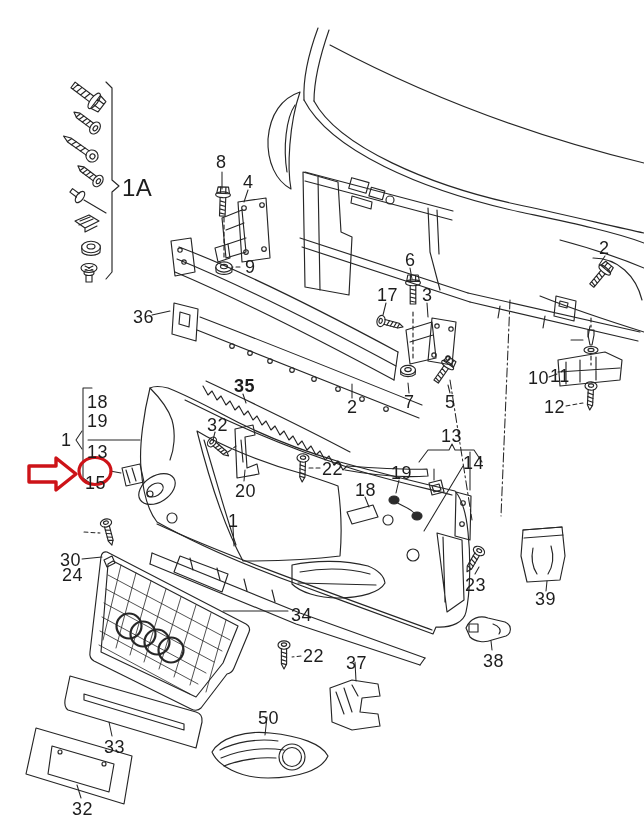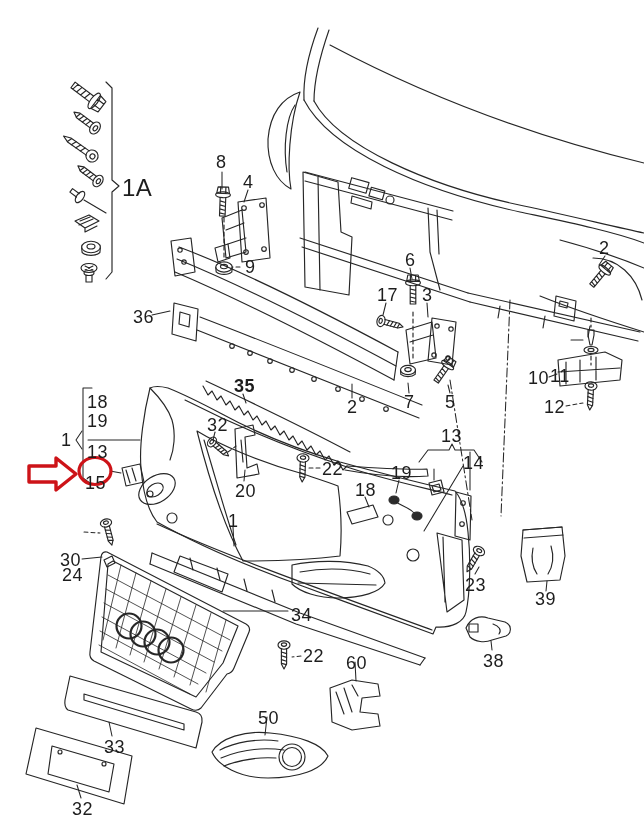--- a/index.html
+++ b/index.html
@@ -366,18 +366,18 @@
       <span class="callout" style="left: 441px; top: 427px;">13</span>
       <span class="callout" style="left: 427px; top: 454px; margin-left: 36px;">14</span>
       <span class="callout" style="left: 62px; top: 524px; margin-top: 42px;">24</span>
       <span class="callout" style="left: 60px; top: 551px;">30</span>
       <span class="callout" style="left: 228px; top: 512px;">1</span>
       <span class="callout" style="left: 291px; top: 606px;">34</span>
       <span class="callout" style="left: 465px; top: 576px;">23</span>
       <span class="callout" style="left: 535px; top: 590px;">39</span>
       <span class="callout" style="left: 483px; top: 652px;">38</span>
       <span class="callout" style="left: 303px; top: 647px;">22</span>
-      <span class="callout" style="left: 346px; top: 654px;">60</span>
+      <span class="callout" style="left: 346px; top: 654px;">37</span>
       <span class="callout" style="left: 258px; top: 709px;">50</span>
       <span class="callout" style="left: 104px; top: 738px;">33</span>
       <span class="callout" style="left: 72px; top: 800px;">32</span>
     </div>
 </div>
 
 </body></html>

